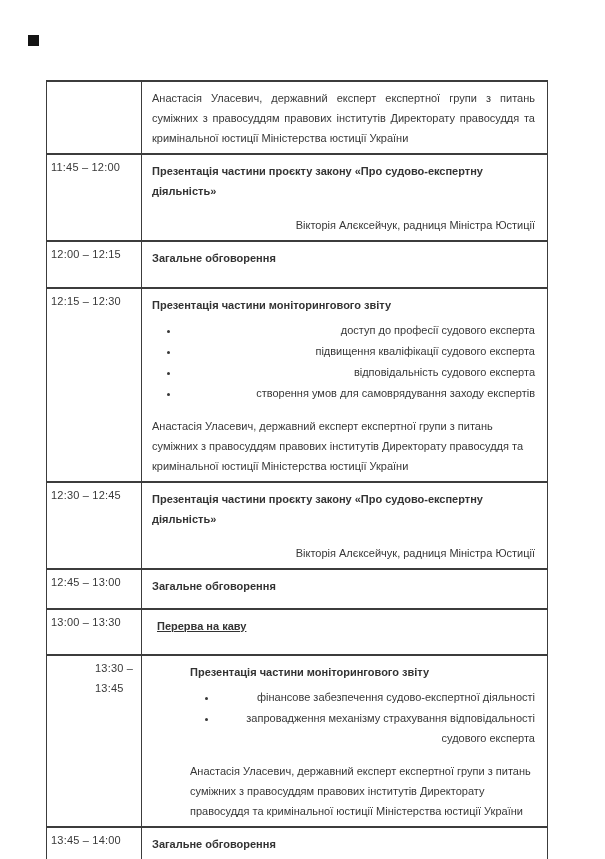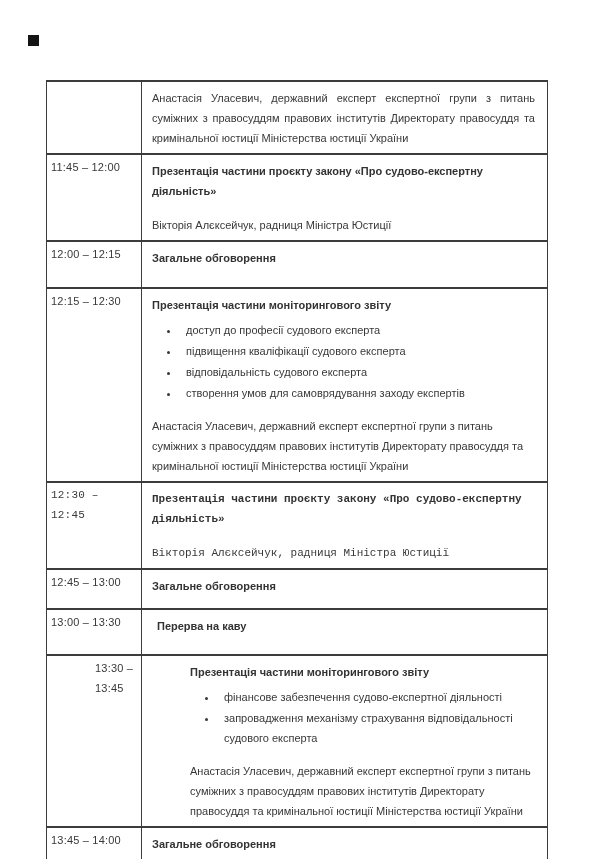--- a/index.html
+++ b/index.html
@@ -32,37 +32,38 @@
   td.time-cell{
     width:88px;
     vertical-align:middle;
     padding:2px 2px 2px 4px;
     letter-spacing:0.2px;
   }
   td.session-cell{
     padding:6px 12px 5px 10px;
   }
   .session-title{font-weight:bold;color:#333333;}
-  .session-title.indent{padding-left:5px;}
-  .speaker-line{margin-top:14px;}
+  .session-title.indent{padding-left:5px;text-decoration:underline;}
+  .speaker-line{margin-top:14px;text-align:right;}
   .expert-paragraph{margin-top:13px;}
   .expert-paragraph.justify{margin-top:0;text-align:justify;}
   ul.bullet-list{
     margin:5px 0 0 0;
     padding:0 0 0 28px;
   }
   ul.bullet-list li{
     margin:0 0 1px 0;
     padding-left:6px;
+    text-align:right;
   }
   tr.r0 td{height:46px;}
   tr.r1 td{height:66px;}
   tr.r2 td{height:34px;margin-left:28px;}
   tr.r3 td{height:155px;}
-  tr.r4 td{height:73px;font-family:Liberation Mono, monospace;}
+  tr.r4 td{height:73px;}
   tr.r5 td{height:27px;}
   tr.r6 td{height:33px;}
   tr.r7 td{height:118px;padding-left:48px;}
   tr.r8 td{height:25px;}
   tr.r9 td{height:23px;}
 </style>
 </head>
 <body>
 
 <div class="corner-mark"></div>

